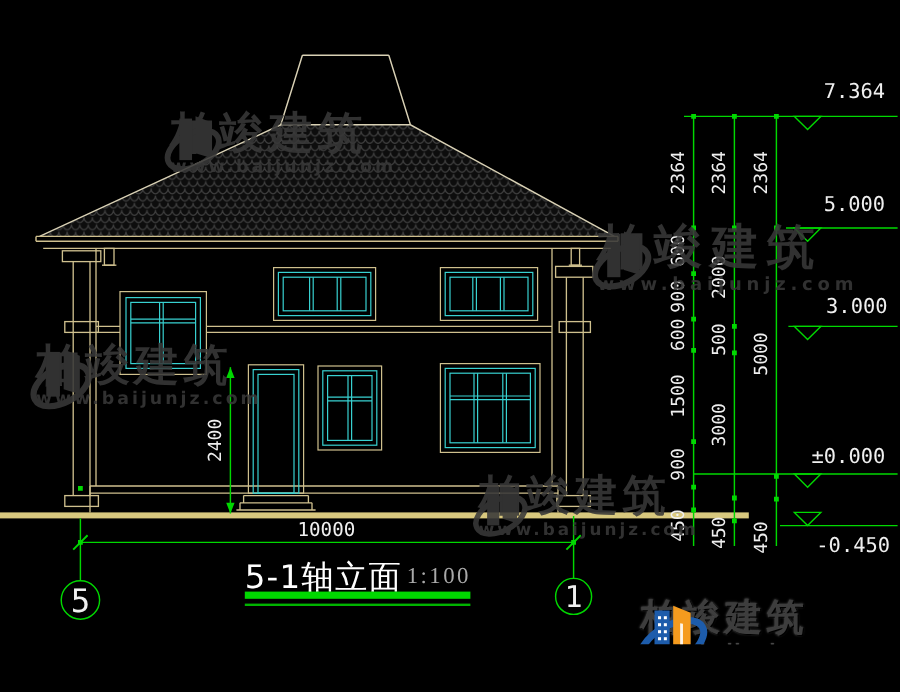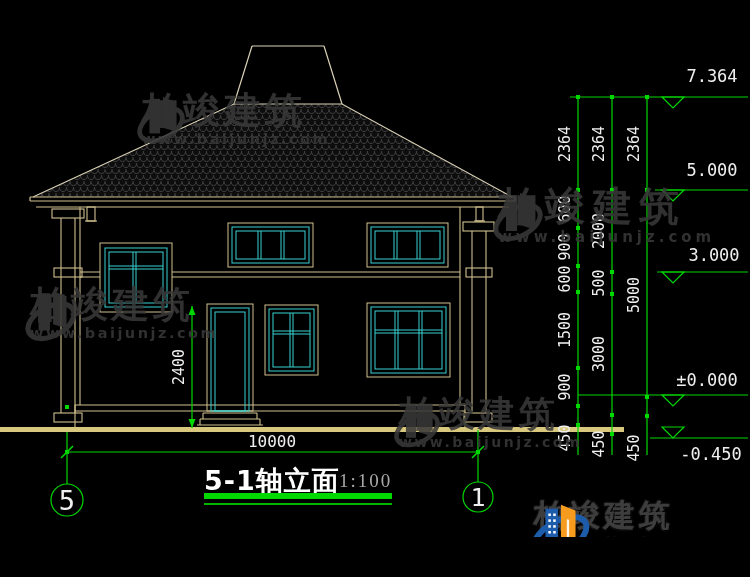--- a/index.html
+++ b/index.html
@@ -6,21 +6,21 @@
   .stage{position:relative;width:750px;height:537px;background:#000;overflow:hidden;
          font-family:"DejaVu Sans",sans-serif;}
   .stage svg{position:absolute;left:0;top:0;}
   svg text{font-family:"DejaVu Sans Mono",monospace;fill:#efefef;}
   
   .wm{position:absolute;display:flex;align-items:flex-start;color:#383838;opacity:.88;z-index:3;}
   .wm .wm-txt{display:flex;flex-direction:column;margin-left:6px;}
   .wm .wm-brand{font-weight:bold;line-height:1.02;white-space:nowrap;}
   .wm .wm-site{font-weight:bold;white-space:nowrap;margin-top:1px;}
   
-  .title-cn{position:absolute;left:204px;top:463px;font-size:27px;font-weight:bold;color:#fff;
+  .title-cn{position:absolute;left:204px;top:463px;font-size:27px;font-weight:normal;color:#fff;
             letter-spacing:1px;z-index:4;white-space:nowrap;}
   .title-scale{position:absolute;left:339px;top:470px;font-size:19px;color:#a9a9a9;
                letter-spacing:2px;z-index:4;font-family:Liberation Serif, serif;}
   .title-bar1{position:absolute;left:204px;top:493px;width:188px;height:6px;background:#00d800;z-index:4;}
   .title-bar2{position:absolute;left:204px;top:503px;width:188px;height:2px;background:#00b400;z-index:4;}
   
   .brand{position:absolute;left:526px;top:496px;display:flex;align-items:flex-start;z-index:5;}
   .brand-txt{margin-left:8px;display:flex;flex-direction:column;}
   .brand-name{font-size:31px;font-weight:bold;color:#3d3d3d;letter-spacing:4px;line-height:1.25;
               text-shadow:1px 1px 0 #000,0 0 2px #6a6a6a;white-space:nowrap;}

